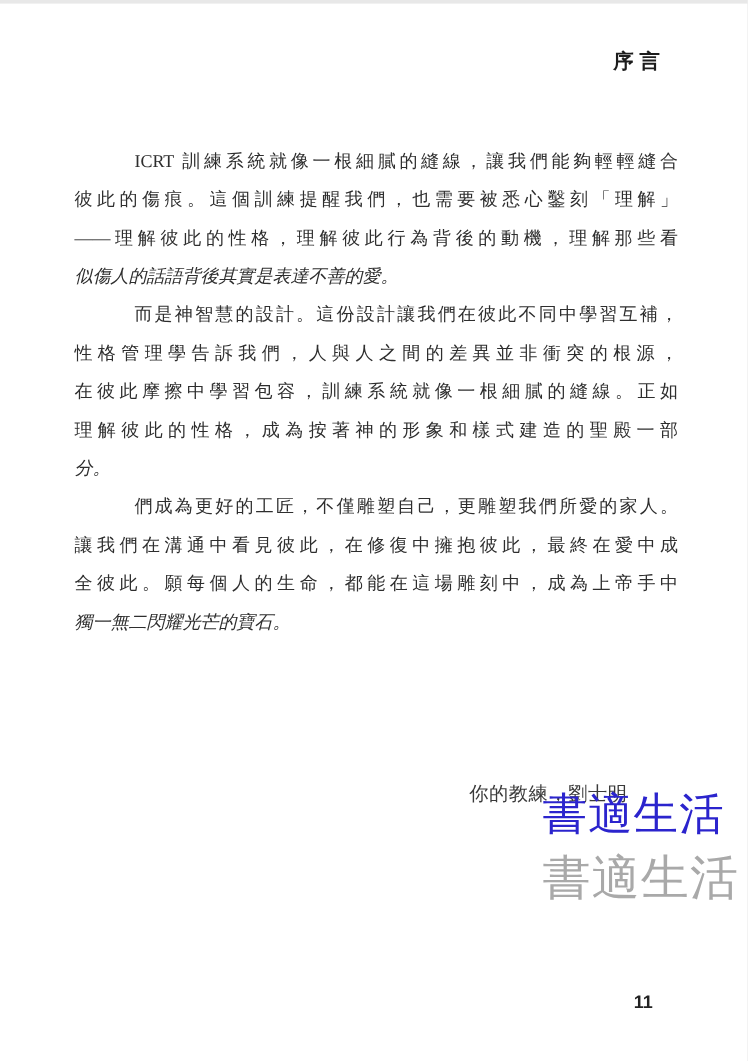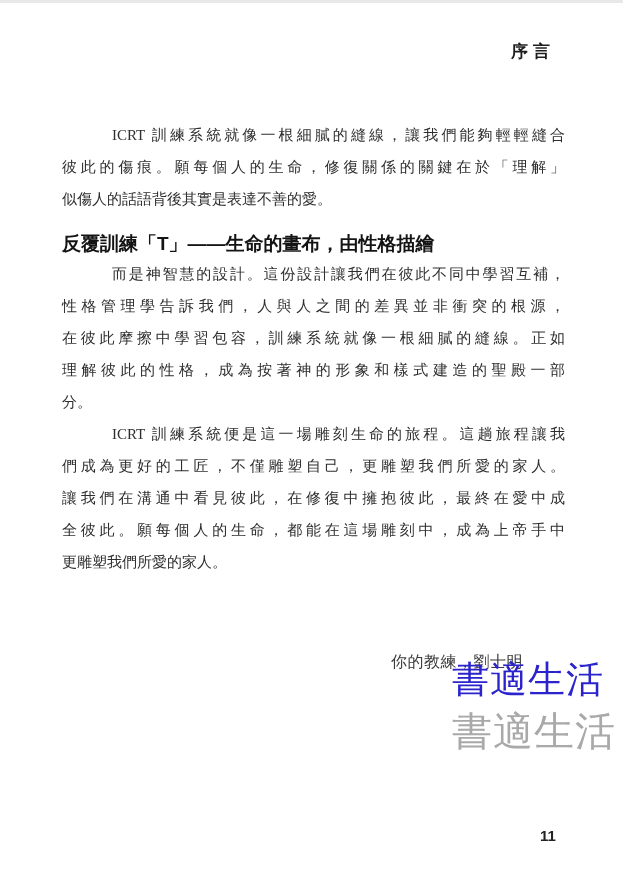--- a/index.html
+++ b/index.html
@@ -30,21 +30,21 @@
   .para .line {
     font-size: 15px;
     line-height: 32px;
     height: 32px;
     text-align: justify;
     text-align-last: justify;
     white-space: nowrap;
     color: #2e2e2e;
   }
   .para .line:first-child { text-indent: 50px; }
-  .para .line:last-child  { text-align-last: left; }
+  .para .line:last-child  { text-align-last: left; font-style: italic; }
   .section-heading {
     margin: 15px 0 0 0;
     font-family: "Liberation Sans", "DejaVu Sans", sans-serif;
     font-weight: bold;
     font-size: 19px;
     line-height: 28px;
     color: #141414;
   }
   .signature {
     position: absolute;
@@ -60,59 +60,58 @@
     font-size: 37px;
     z-index: 2;
   }
   .wm-secondary {
     left: 452px; top: 709px;
     font-size: 40px;
     z-index: 0;
   }
   .page-number {
     position: absolute;
-    top: 824px; left: 532px; width: 32px;
+    top: 824px; left: 520px; width: 32px;
     text-align: center;
     font-family: "Liberation Sans", "DejaVu Sans", sans-serif;
     font-weight: 600;
     font-size: 15px;
     color: #222222;
   }
 </style>
 </head>
 <body>
 
 <div class="page">
 
   <div class="running-head">序言</div>
 
   <div class="content">
 
     <div class="para">
         <div class="line">ICRT 訓練系統就像一根細膩的縫線，讓我們能夠輕輕縫合</div>
-        <div class="line">彼此的傷痕。願每個人的生命，修復關係的關鍵在於「理解」</div>
+        <div class="line">彼此的傷痕。這個訓練提醒我們，也需要被悉心鑿刻「理解」</div>
+        <div class="line">——理解彼此的性格，理解彼此行為背後的動機，理解那些看</div>
         <div class="line">似傷人的話語背後其實是表達不善的愛。</div>
       </div>
 
-    <h2 class="section-heading">反覆訓練「T」——生命的畫布，由性格描繪</h2>
 
     <div class="para">
         <div class="line">而是神智慧的設計。這份設計讓我們在彼此不同中學習互補，</div>
         <div class="line">性格管理學告訴我們，人與人之間的差異並非衝突的根源，</div>
         <div class="line">在彼此摩擦中學習包容，訓練系統就像一根細膩的縫線。正如</div>
         <div class="line">理解彼此的性格，成為按著神的形象和樣式建造的聖殿一部</div>
         <div class="line">分。</div>
       </div>
 
     <div class="para">
-        <div class="line">ICRT 訓練系統便是這一場雕刻生命的旅程。這趟旅程讓我</div>
         <div class="line">們成為更好的工匠，不僅雕塑自己，更雕塑我們所愛的家人。</div>
         <div class="line">讓我們在溝通中看見彼此，在修復中擁抱彼此，最終在愛中成</div>
         <div class="line">全彼此。願每個人的生命，都能在這場雕刻中，成為上帝手中</div>
-        <div class="line">更雕塑我們所愛的家人。</div>
+        <div class="line">獨一無二閃耀光芒的寶石。</div>
       </div>
 
   </div>
 
   <div class="signature">你的教練，劉士明</div>
 
   <div class="wm wm-primary" style="color: rgb(43, 36, 205);">書適生活</div>
 
   <div class="wm wm-secondary" style="color: rgb(169, 169, 169);">書適生活</div>
 

